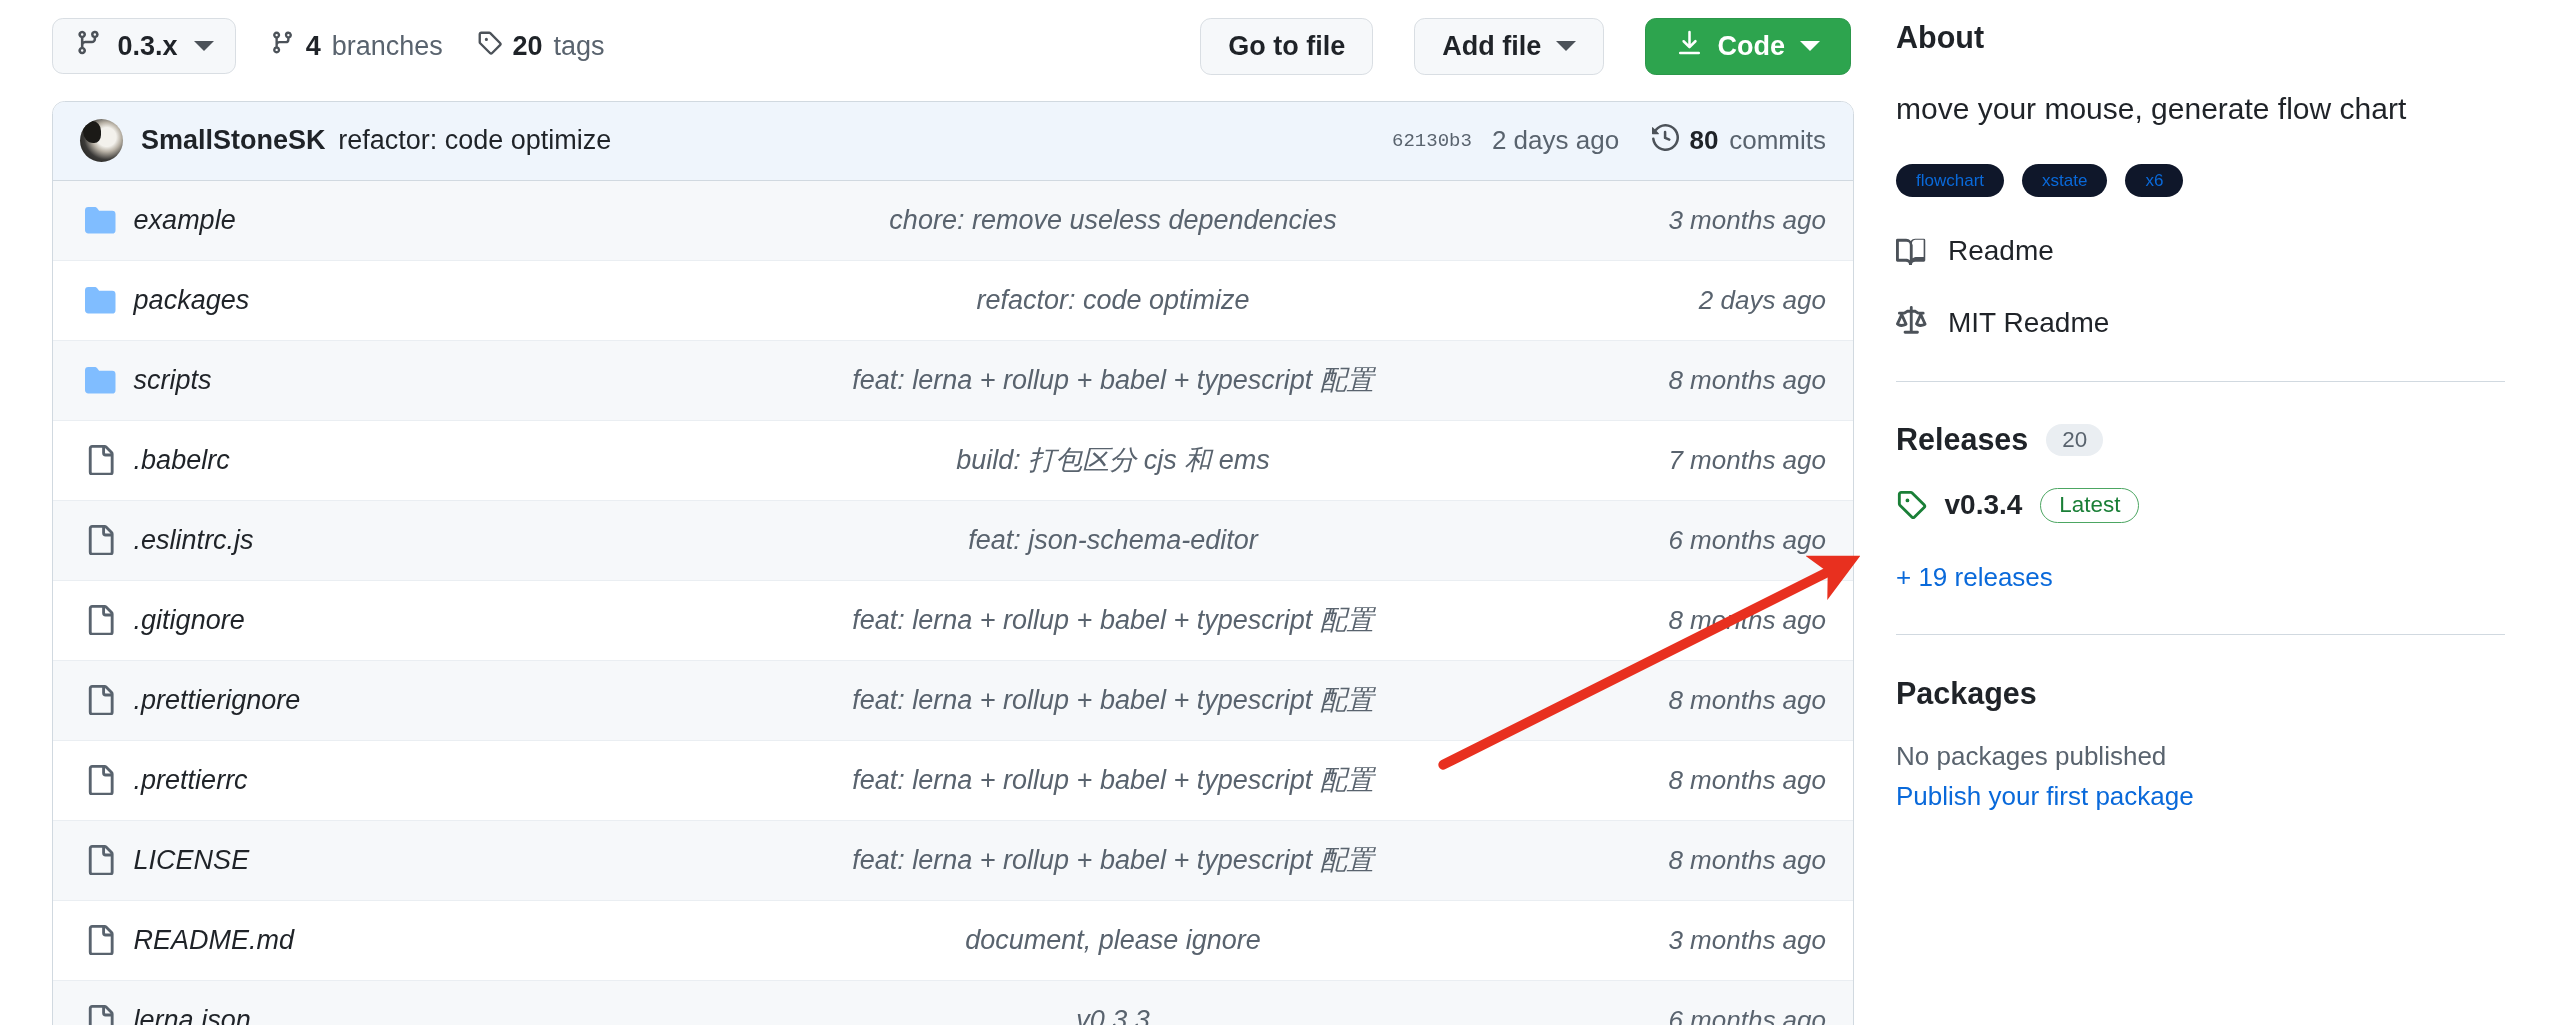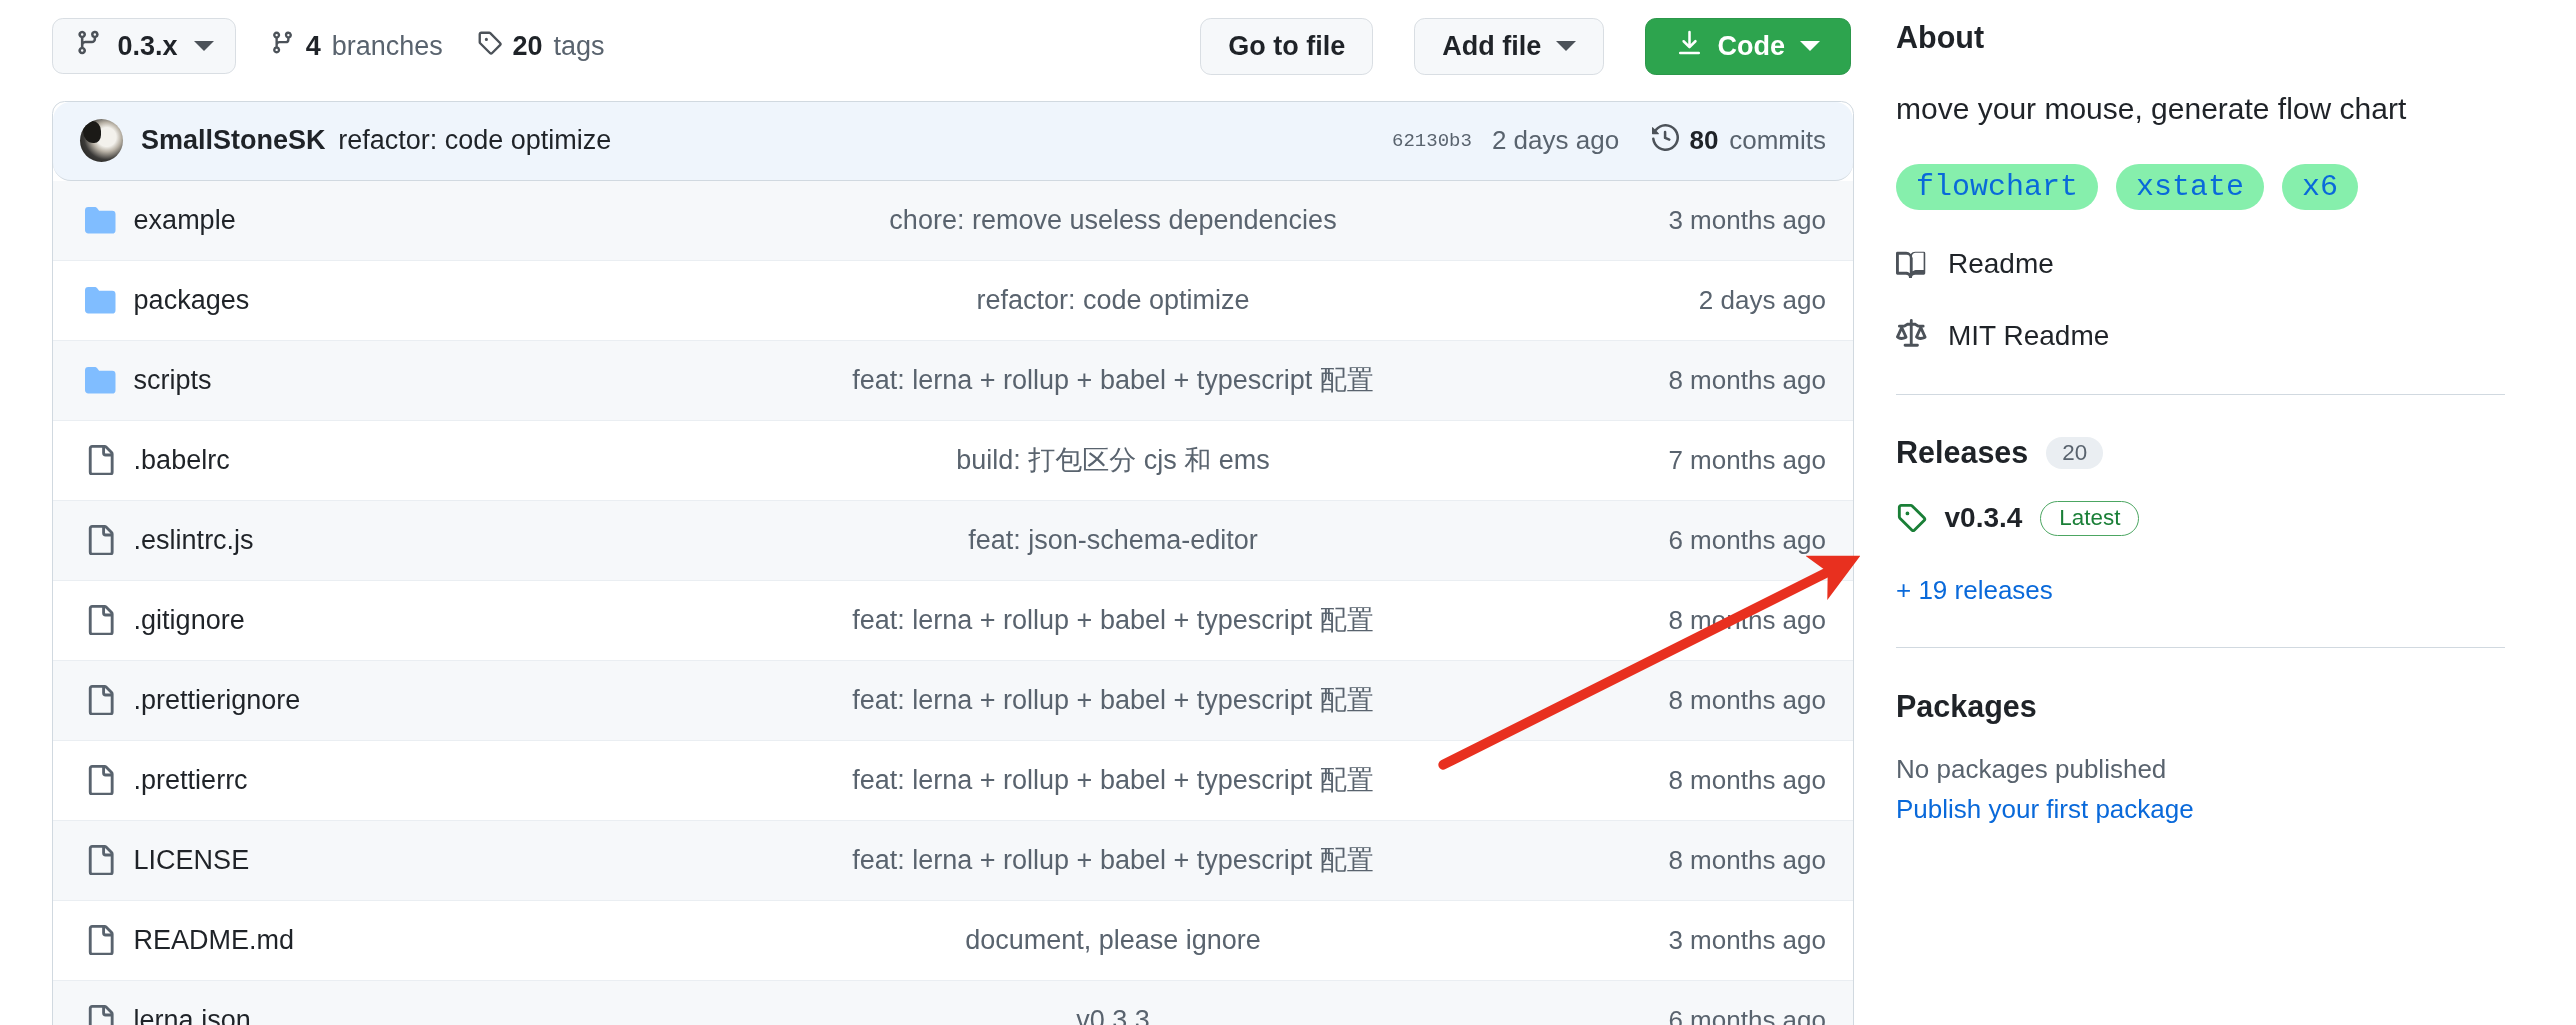--- a/index.html
+++ b/index.html
@@ -45,56 +45,56 @@
 
   
   .file-table {
     margin-top: 12.6px; width: 1802px;
     border: 0.9px solid #d1d9e0; border-radius: 12.6px;
     overflow: hidden; background: #fff;
   }
   .commit-bar {
     display: flex; align-items: center;
     height: 79px; padding: 0 27px;
-    background: #eff5fc; border-bottom: 0.9px solid #d1d9e0; border-radius: 18px;
+    background: #eff5fc; border-bottom: 0.9px solid #d1d9e0;
   }
   .avatar {
     width: 43px; height: 43px; border-radius: 50%; flex: none;
     background: radial-gradient(circle at 62% 42%, #f3f1ec 0 26%, #b9b2a6 40%, #3b3a38 62%, #15140f 100%);
     overflow: hidden; position: relative;
   }
   .avatar::after {
     content: ""; position: absolute; left: 6%; top: 4%; width: 44%; height: 52%;
     background: #1b1a17; border-radius: 50% 50% 40% 60%;
   }
   .commit-author { font-size: 27px; font-weight: 700; margin-left: 18px; color: #1f2328; }
   .commit-msg { font-size: 27px; margin-left: 12.6px; color: #1f2328; }
   .commit-right { margin-left: auto; display: flex; align-items: center; gap: 20px; }
   .sha { font-family: "Liberation Mono", monospace; font-size: 19px; color: #59636e; }
   .commit-date { font-size: 26px; color: #59636e; }
   .commits-count { display: flex; align-items: center; gap: 10.8px; font-size: 26px; color: #59636e; margin-left: 12.6px; }
   .commits-count b { color: #1f2328; font-weight: 700; }
 
   .row { display: flex; align-items: center; height: 80px; padding: 0 27px;
-         border-bottom: 0.9px solid #eaeef2; }
+         border-bottom: 0.9px solid #eaeef2; font-style: italic; }
   .row:last-child { border-bottom: none; }
   .row.alt { background: #f6f8fa; }
   .row-icon { width: 41px; flex: none; display: flex; align-items: center; justify-content: center; }
   .row-name { font-size: 27px; color: #1f2328; width: 530px; padding-left: 12.6px; }
   .row-msg { font-size: 27px; color: #59636e; flex: 1; text-align: center; }
   .row-age { font-size: 26px; color: #59636e; text-align: right; width: 251px; }
 
   
   .side { width: 725px; padding: 20px 0 0 45px; flex: none; position: relative; }
   .side h2 { font-size: 30.5px; font-weight: 700; color: #1f2328; }
   .about-desc { font-size: 30px; color: #1f2328; margin-top: 34px; line-height: 1.35; }
   .topics { display: flex; gap: 18px; margin-top: 34px; }
   .topic {
-    font-size: 30px; color: #0969da; background: #86efac;
-    border-radius: 897px; padding: 8px 20px; line-height: 1; font-family: Liberation Mono, monospace;
+    font-size: 17px; color: #0969da; background: #0f172a;
+    border-radius: 897px; padding: 8px 20px; line-height: 1;
   }
   .side-link { display: flex; align-items: center; gap: 21.5px; margin-top: 38px; }
   .side-link .lbl { font-size: 28px; color: #1f2328; }
   .divider { height: 0.9px; background: #d1d9e0; margin: 41px 0 0 0; width: 609px; }
 
   .sec-head { display: flex; align-items: center; gap: 18px; }
   .count-badge {
     background: #eaeef2; border-radius: 897px; padding: 4.5px 16px;
     font-size: 22.4px; color: #59636e; line-height: 1;
   }

